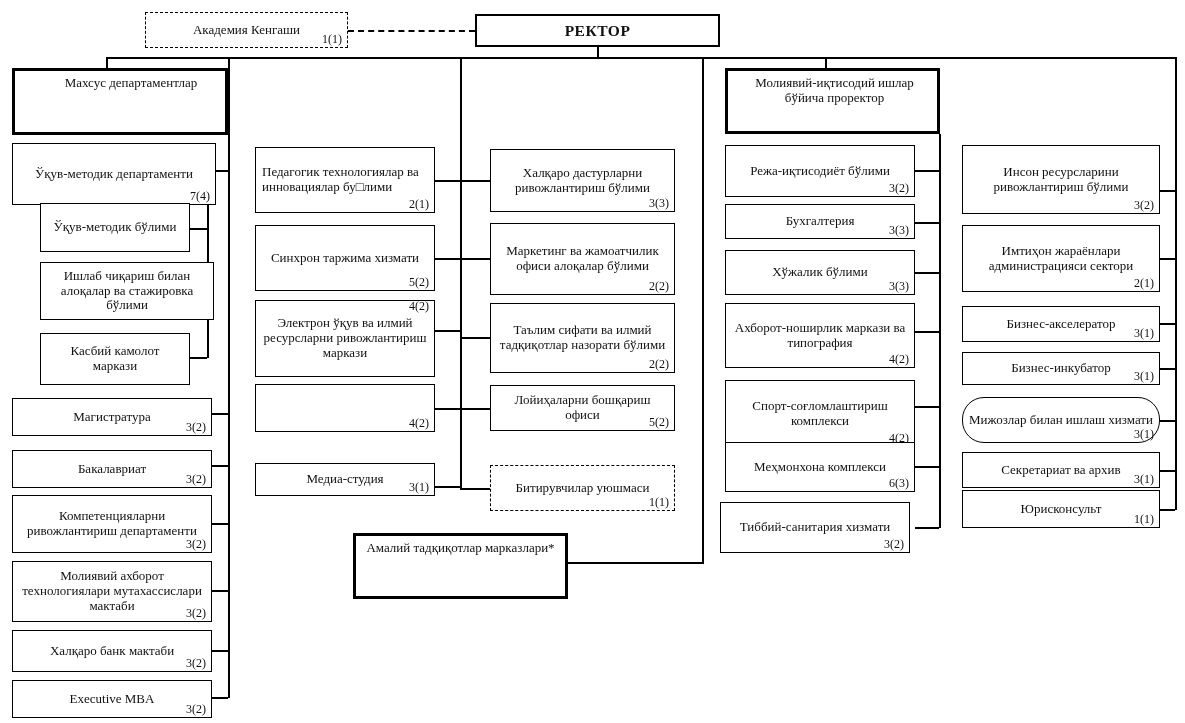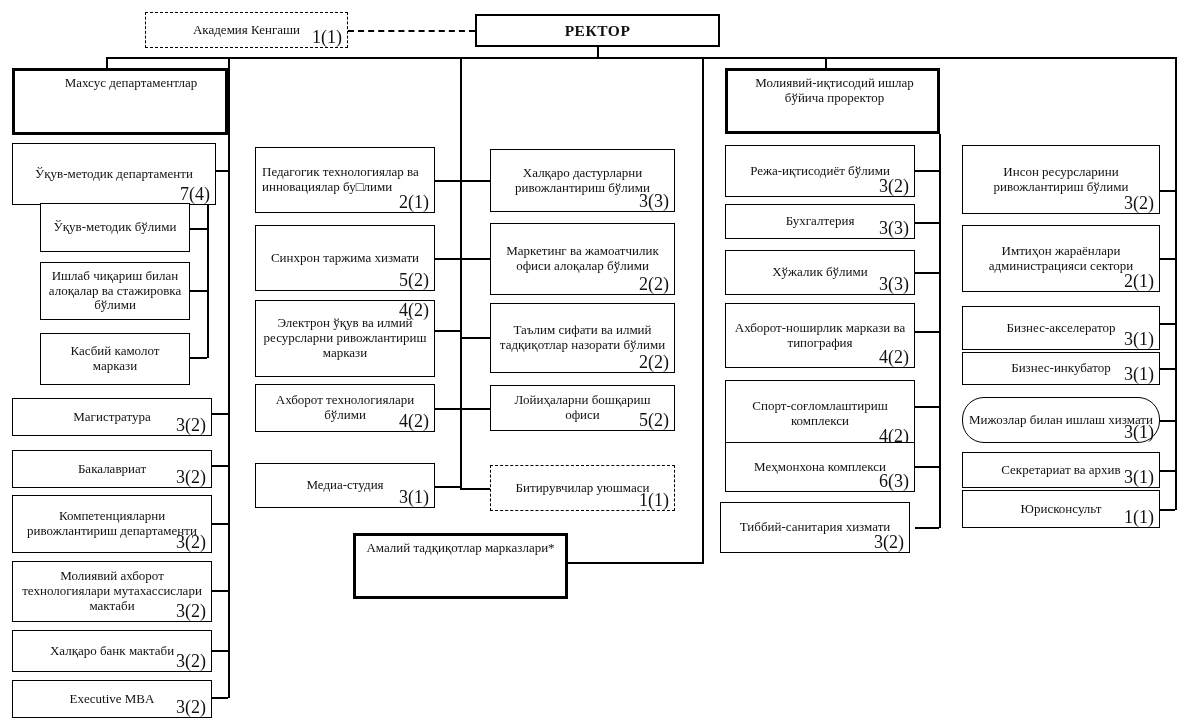--- a/index.html
+++ b/index.html
@@ -12,21 +12,21 @@
     display:flex;align-items:center;justify-content:center;text-align:center;
     font-size:13px;line-height:1.13;padding:1px 6px;z-index:2;
   }
   .box .lbl{display:block;width:100%;}
   .thick{border-width:3px;}
   .rektor{border-width:2.5px;}
   .rektor .lbl{font-weight:bold;font-size:15.5px;letter-spacing:.5px;}
   .bdash{border-style:dashed;border-width:1.6px;}
   .vtop{align-items:flex-start;padding-top:5px;}
   .aleft .lbl{text-align:left;}
-  .count{position:absolute;right:5px;bottom:0;font-size:18px;white-space:nowrap;background:transparent;}
+  .count{position:absolute;right:5px;bottom:0;font-size:12px;white-space:nowrap;background:transparent;}
   .ctop{bottom:auto;top:-1px;}
   .line{position:absolute;background:#000;z-index:1;}
   .ldash{background:none;border-top:2px dashed #000;}
 </style>
 </head>
 <body>
 
 <div id="stage">
     <div class="line ldash" style="left: 348px; top: 30px; width: 127px; height: 0px;"></div>
     <div class="line" style="left: 106px; top: 57px; width: 1069px; height: 2px;"></div>
@@ -84,21 +84,21 @@
     <div class="box thick vtop" style="left: 12px; top: 68px; width: 216px; height: 67px; padding-left: 28px;">
       <span class="lbl">Махсус департаментлар</span>
     </div>
     <div class="box" style="left: 12px; top: 143px; width: 204px; height: 62px;">
       <span class="lbl">Ўқув-методик департаменти</span>
       <span class="count">7(4)</span>
     </div>
     <div class="box" style="left: 40px; top: 203px; width: 150px; height: 49px;">
       <span class="lbl">Ўқув-методик бўлими</span>
     </div>
-    <div class="box" style="left: 40px; top: 262px; width: 150px; height: 58px;">
+    <div class="box" style="left: 40px; top: 262px; width: 174px; height: 58px;">
       <span class="lbl">Ишлаб чиқариш билан алоқалар ва стажировка бўлими</span>
     </div>
     <div class="box" style="left: 40px; top: 333px; width: 150px; height: 52px;">
       <span class="lbl">Касбий камолот маркази</span>
     </div>
     <div class="box" style="left: 12px; top: 398px; width: 200px; height: 38px;">
       <span class="lbl">Магистратура</span>
       <span class="count">3(2)</span>
     </div>
     <div class="box" style="left: 12px; top: 450px; width: 200px; height: 38px; align-items: center;">
@@ -127,24 +127,23 @@
     </div>
     <div class="box" style="left: 255px; top: 225px; width: 180px; height: 66px;">
       <span class="lbl">Синхрон таржима хизмати</span>
       <span class="count">5(2)</span>
     </div>
     <div class="box" style="left: 255px; top: 300px; width: 180px; height: 77px;">
       <span class="lbl">Электрон ўқув ва илмий ресурсларни ривожлантириш маркази</span>
       <span class="count ctop">4(2)</span>
     </div>
     <div class="box" style="left: 255px; top: 384px; width: 180px; height: 48px;">
-      <span class="lbl">Ахборот технологиялари бўлими</span>
       <span class="count">4(2)</span>
     </div>
-    <div class="box" style="left: 255px; top: 463px; width: 180px; height: 45px;">
+    <div class="box" style="left: 255px; top: 463px; width: 180px; height: 33px;">
       <span class="lbl">Медиа-студия</span>
       <span class="count">3(1)</span>
     </div>
     <div class="box" style="left: 490px; top: 149px; width: 185px; height: 63px;">
       <span class="lbl">Халқаро дастурларни ривожлантириш бўлими</span>
       <span class="count">3(3)</span>
     </div>
     <div class="box" style="left: 490px; top: 223px; width: 185px; height: 72px;">
       <span class="lbl">Маркетинг ва жамоатчилик офиси алоқалар бўлими</span>
       <span class="count">2(2)</span>
@@ -196,21 +195,21 @@
       <span class="count">3(2)</span>
     </div>
     <div class="box" style="left: 962px; top: 145px; width: 198px; height: 69px;">
       <span class="lbl">Инсон ресурсларини ривожлантириш бўлими</span>
       <span class="count">3(2)</span>
     </div>
     <div class="box" style="left: 962px; top: 225px; width: 198px; height: 67px;">
       <span class="lbl">Имтиҳон жараёнлари администрацияси сектори</span>
       <span class="count">2(1)</span>
     </div>
-    <div class="box" style="left: 962px; top: 306px; width: 198px; height: 44px; align-items: center;">
+    <div class="box" style="left: 962px; top: 306px; width: 198px; height: 36px; align-items: center;">
       <span class="lbl">Бизнес-акселератор</span>
       <span class="count">3(1)</span>
     </div>
     <div class="box" style="left: 962px; top: 352px; width: 198px; height: 33px;">
       <span class="lbl">Бизнес-инкубатор</span>
       <span class="count">3(1)</span>
     </div>
     <div class="box" style="left: 962px; top: 397px; width: 198px; height: 46px; border-radius: 22px;">
       <span class="lbl">Мижозлар билан ишлаш хизмати</span>
       <span class="count">3(1)</span>

